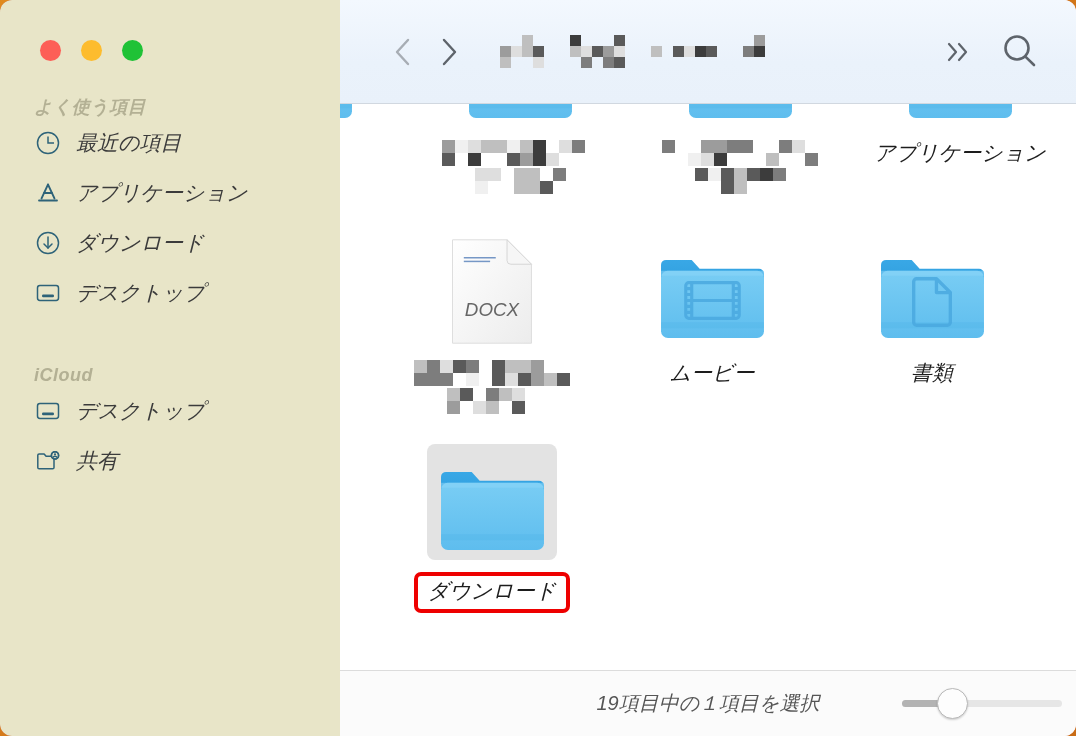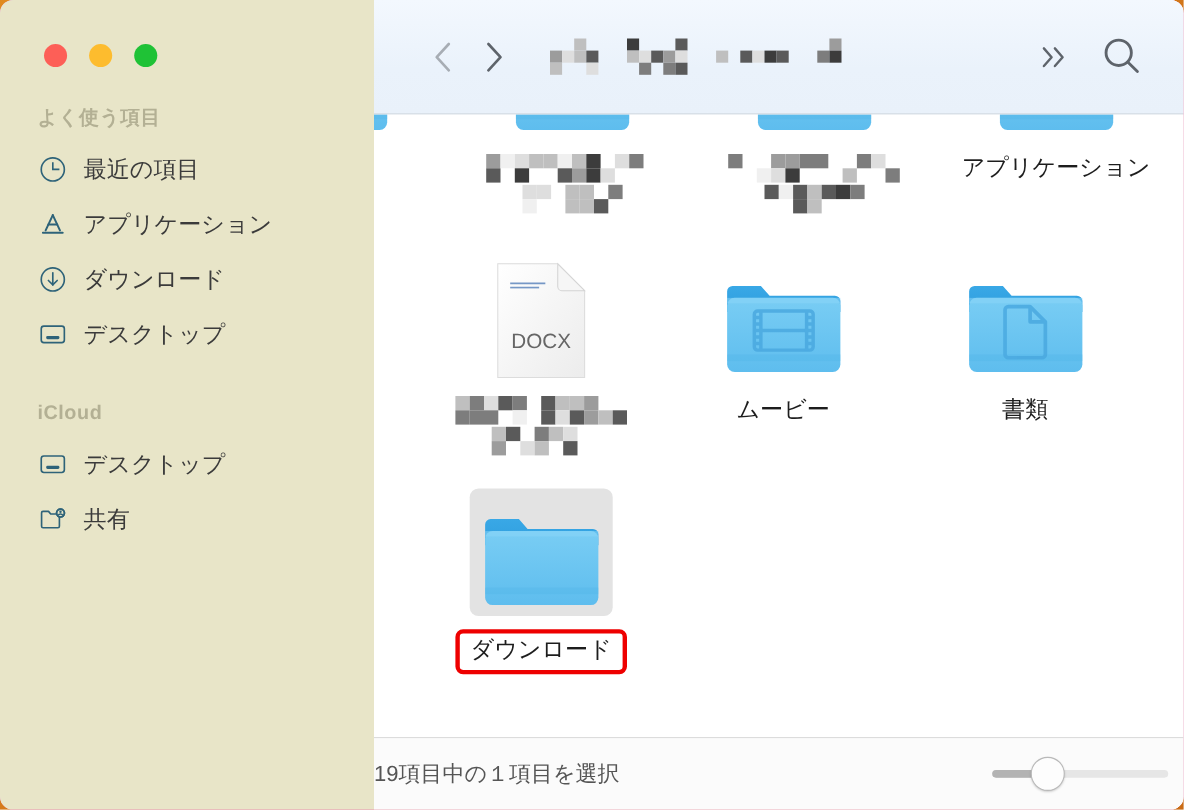--- a/index.html
+++ b/index.html
@@ -16,21 +16,22 @@
   }
 
   
   #window {
     position: absolute;
     left: 0; top: 0;
     width: 1076px; height: 736px;
     border-radius: 12px;
     overflow: hidden;
     display: flex;
-    background: #f0abfc;
+    background: #c2410c;
+    font-style: italic;
   }
 
   
   #sidebar {
     width: 340px;
     flex: 0 0 340px;
     background: #e8e5c8;
     padding-top: 0;
     position: relative;
   }
@@ -55,21 +56,20 @@
   .sb-header {
     font-size: 18px;
     font-weight: bold;
     color: #b3b094;
     padding: 0 0 2px 34px;
     letter-spacing: .5px;
     line-height: 40px;
   }
   .sb-item {
     display: flex;
-    align-items: center;
     gap: 14px;
     height: 50px;
     padding-left: 34px;
     color: #3b3b3b;
     font-size: 21px;
   }
   .sb-icon {
     width: 28px; height: 28px;
     flex: 0 0 28px;
     display: flex;
@@ -184,21 +184,21 @@
   .mline .mcell { width: 13px; height: 13px; }
 
   
   #statusbar {
     height: 66px;
     flex: 0 0 66px;
     background: #fbfbfb;
     border-top: 1px solid #dcdcdc;
     display: flex;
     align-items: center;
-    justify-content: flex-start;
+    justify-content: center;
     gap: 0;
     position: relative;
   }
   #status-text {
     font-size: 20px;
     color: #555555;
   }
   #zoom-slider {
     position: absolute;
     right: 14px;

